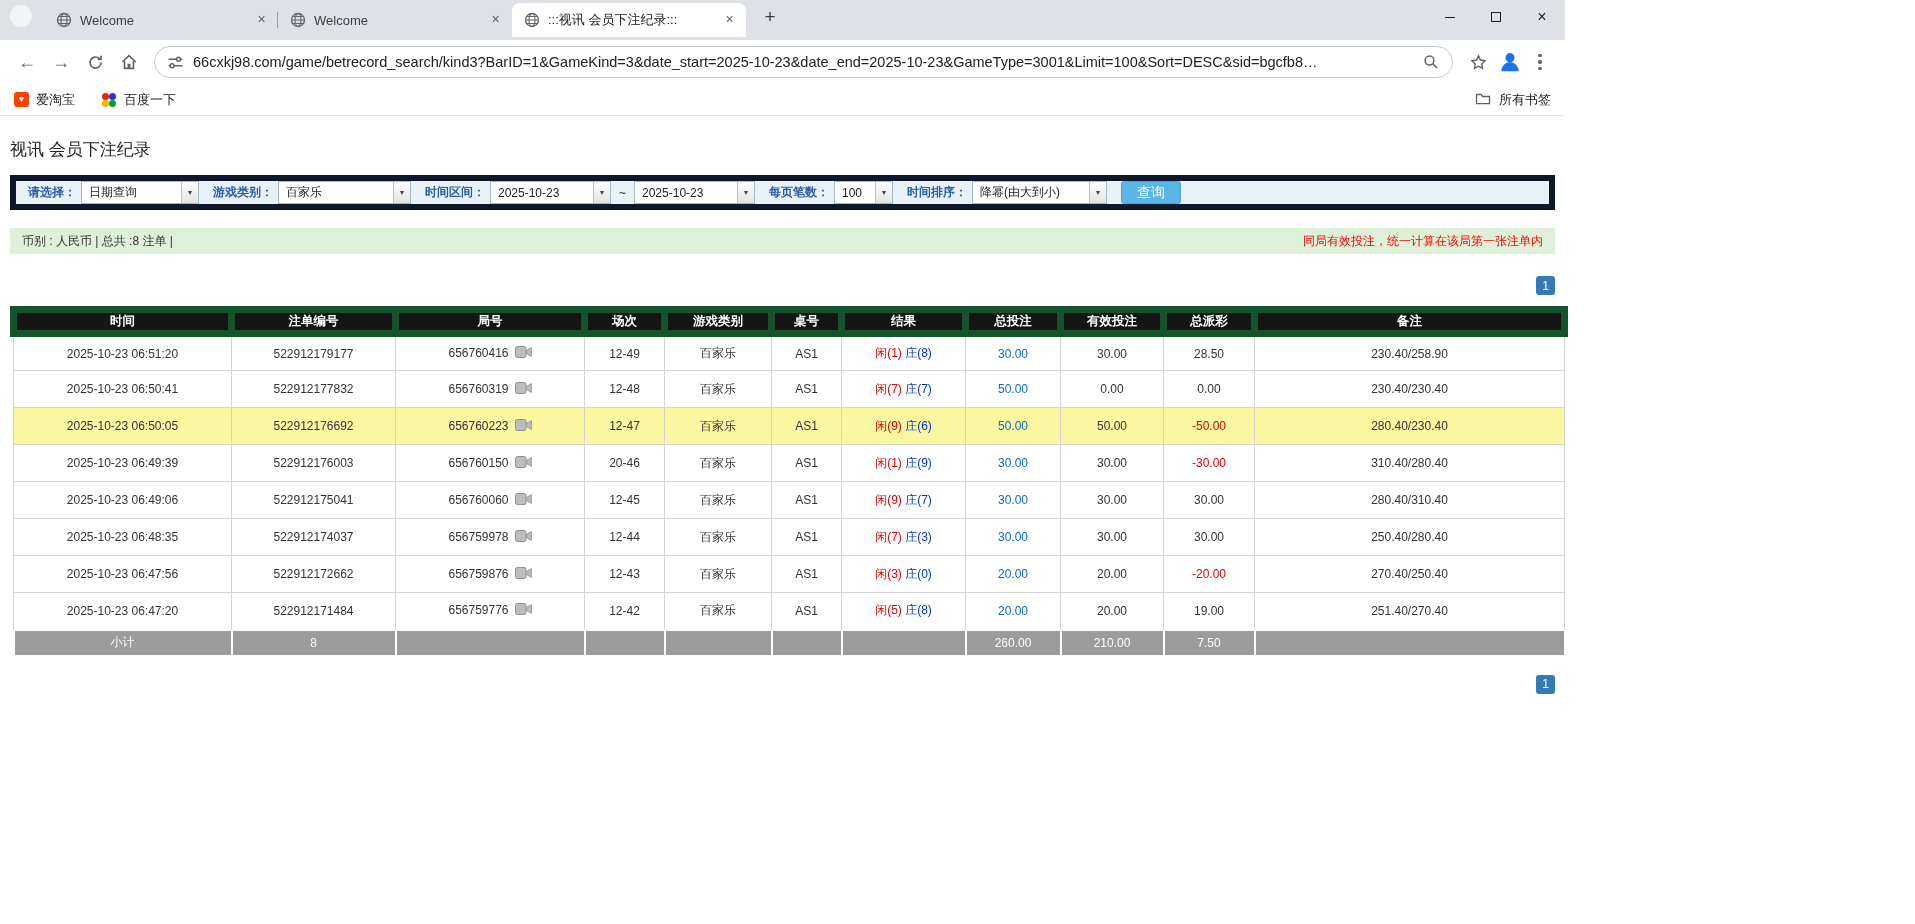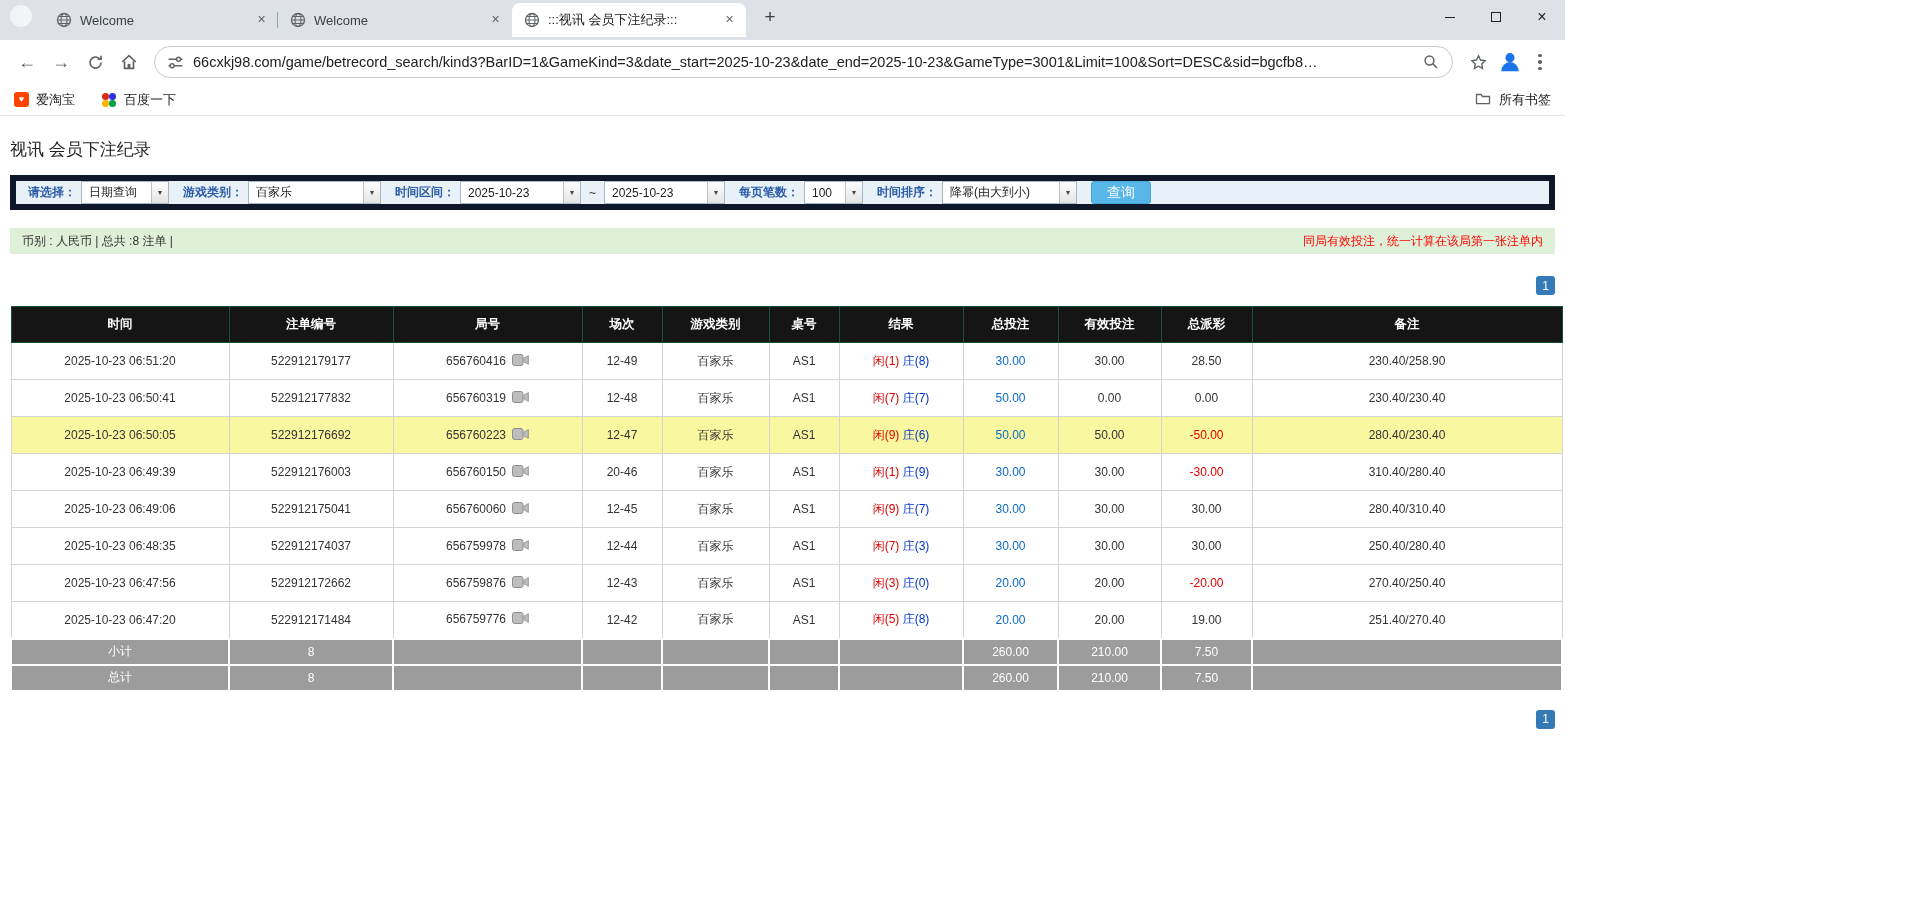--- a/index.html
+++ b/index.html
@@ -60,21 +60,21 @@
 
   .summary { margin: 18px 10px 0; height: 26px; background: #dff0d8; display: flex; align-items: center; justify-content: space-between; padding: 0 12px; font-size: 12px; color: #333; }
   .sum-right { color: #ff0000; }
 
   .pager { margin: 0 10px; display: flex; justify-content: flex-end; }
   .pager.top { margin-top: 22px; }
   .pager.bottom { margin-top: 18px; }
   .page-btn { min-width: 19px; height: 19px; background: #337ab7; color: #fff; font-size: 12px; display: flex; align-items: center; justify-content: center; border-radius: 3px; padding: 0 4px; cursor: pointer; }
 
   table.bet { border-collapse: collapse; margin: 11px 10px 0; table-layout: fixed; width: 1551px; }
-  table.bet th { background: #151515; color: #fff; font-size: 12.5px; font-weight: bold; height: 36px; border: 1px solid #14532d; margin-left: 34px; }
+  table.bet th { background: #151515; color: #fff; font-size: 12.5px; font-weight: bold; height: 24px; border: 7px solid #14532d; margin-left: 34px; }
   table.bet td { border: 1px solid #d4d4d4; height: 37px; text-align: center; font-size: 12px; color: #333; background: #fff; }
   table.bet tr.hl td { background: #faf7a1; }
   .cam { margin-left: 6px; vertical-align: -1px; display: inline-block; }
   .res-p { color: #e00000; }
   .res-b { color: #0033cc; }
   .link-val { color: #0a6aca; cursor: pointer; }
   table.bet td.neg { color: #e80000; }
   table.bet tr.foot td { background: #9c9c9c; color: #fff; border: 2px solid #fff; height: 26px; font-size: 12px; }
 </style>
 </head>
@@ -210,21 +210,21 @@
       </span>
       <span>所有书签</span>
     </div>
   </div>
 
   <div class="content">
     <h1 class="page-title">视讯 会员下注纪录</h1>
 
     <div class="filterbar">
       <span class="flabel">请选择：</span>
-      <div class="combo" style="width:88px">
+      <div class="combo" style="width:118px">
         <span class="val">日期查询</span>
         <span class="arrow">▼</span>
       </div>
 
       <span class="flabel">游戏类别：</span>
       <div class="combo" style="width:133px">
         <span class="val">百家乐</span>
         <span class="arrow">▼</span>
       </div>
 
@@ -427,33 +427,20 @@
             <td></td>
             <td></td>
             <td></td>
             <td></td>
             <td></td>
             <td>260.00</td>
             <td>210.00</td>
             <td>7.50</td>
             <td></td>
           </tr>
-          <tr class="foot">
-            <td>总计</td>
-            <td>8</td>
-            <td></td>
-            <td></td>
-            <td></td>
-            <td></td>
-            <td></td>
-            <td>260.00</td>
-            <td>210.00</td>
-            <td>7.50</td>
-            <td></td>
-          </tr>
         </tbody>
     </table>
 
     <div class="pager bottom">
       <span class="page-btn">1</span>
     </div>
   </div>
 
 </div>
 

